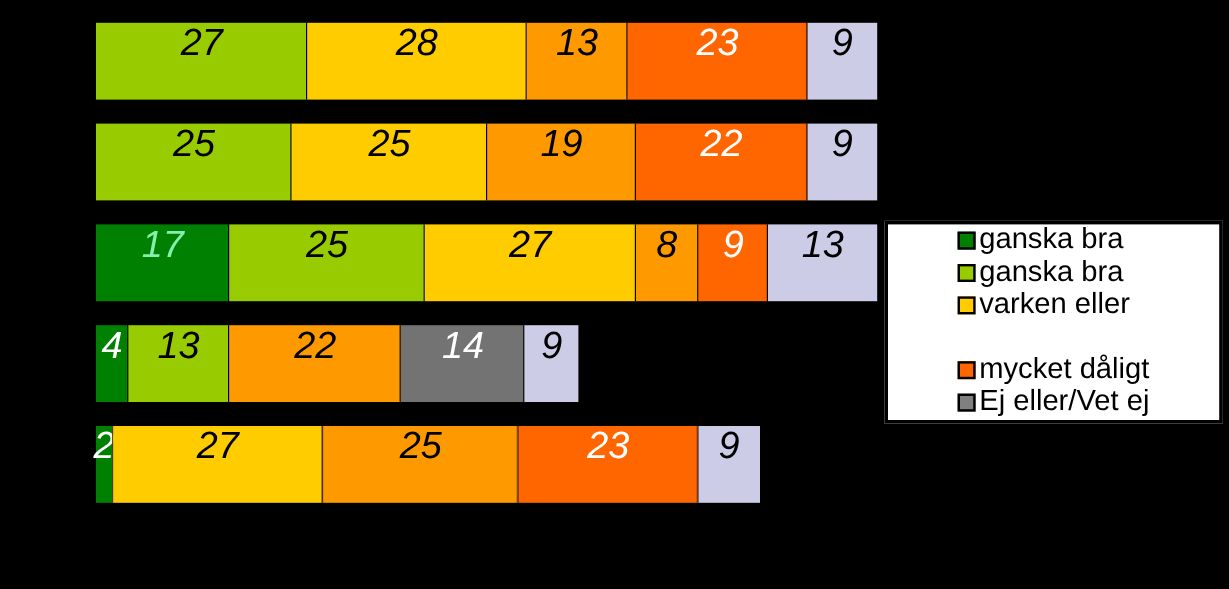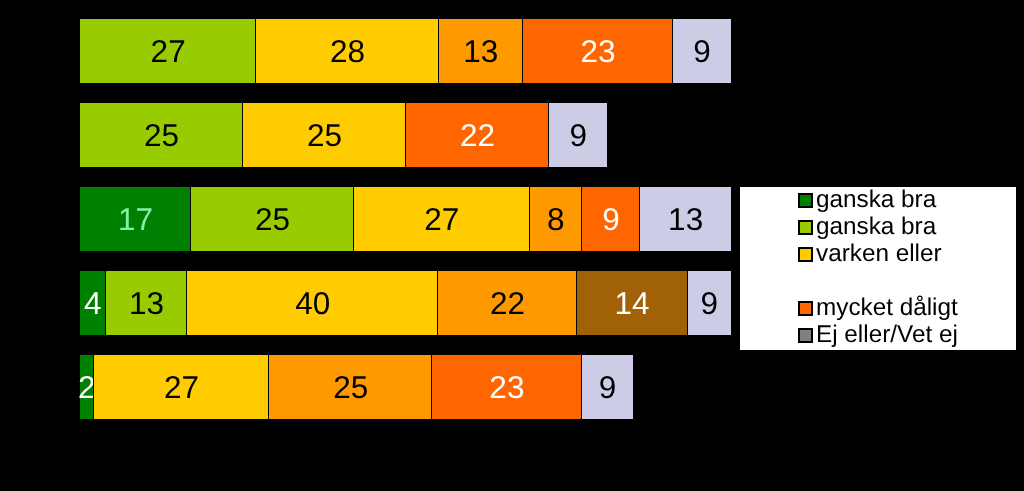--- a/index.html
+++ b/index.html
@@ -8,21 +8,21 @@
     width:1024px;height:491px;overflow:hidden;
     background:#000000;
     font-family:"Liberation Sans",sans-serif;
   }
   #stage{position:relative;width:1024px;height:491px;background:#000;}
   *{-webkit-font-smoothing:antialiased;-moz-osx-font-smoothing:grayscale;text-rendering:geometricPrecision;}
   .seg .val,.lg-tx{will-change:opacity;}
 
   .bar{position:absolute;height:64px;display:flex;}
   .seg{position:relative;height:100%;box-sizing:border-box;
-       display:flex;align-items:center;justify-content:center;}
+       display:flex;justify-content:center;font-style:italic;}
   .seg::after{content:"";position:absolute;top:0;right:0;width:1px;height:100%;background:#000;}
   .seg:last-child::after{display:none;}
   .seg .val{font-size:31.5px;line-height:1;white-space:nowrap;position:relative;top:1px;}
 
   
   #legend{position:absolute;background:#ffffff;border:3px solid #000;box-sizing:border-box;}
   .lg-row{position:absolute;}
   .lg-sw{position:absolute;width:15px;height:15px;box-sizing:border-box;border:2px solid #000;}
   .lg-tx{position:absolute;font-size:24.3px;line-height:24.3px;color:#000;white-space:nowrap;}
 </style>
@@ -48,20 +48,23 @@
           <span class="val" style="color: rgb(0, 0, 0);">9</span>
         </div>
       </div>
       <div class="bar" style="left: 80px; top: 102.7px; width: 651px; height: 64px;">
         <div class="seg" style="width: 163.25px; background: rgb(153, 204, 0);">
           <span class="val" style="color: rgb(0, 0, 0);">25</span>
         </div>
         <div class="seg" style="width: 162.75px; background: rgb(255, 204, 0);">
           <span class="val" style="color: rgb(0, 0, 0);">25</span>
         </div>
+        <div class="seg" style="width: 123.69px; background: rgb(255, 153, 0);">
+          <span class="val" style="color: rgb(0, 0, 0);">19</span>
+        </div>
         <div class="seg" style="width: 143.22px; background: rgb(255, 102, 0);">
           <span class="val" style="color: rgb(255, 255, 255);">22</span>
         </div>
         <div class="seg" style="width: 58.09px; background: rgb(204, 204, 230);">
           <span class="val" style="color: rgb(0, 0, 0);">9</span>
         </div>
       </div>
       <div class="bar" style="left: 80px; top: 186.8px; width: 651px; height: 64px;">
         <div class="seg" style="width: 111.17px; background: rgb(0, 128, 0);">
           <span class="val" style="color: #86efac;">17</span>
@@ -82,27 +85,24 @@
           <span class="val" style="color: rgb(0, 0, 0);">13</span>
         </div>
       </div>
       <div class="bar" style="left: 80px; top: 270.9px; width: 651px; height: 64px;">
         <div class="seg" style="width: 26.54px; background: rgb(0, 128, 0);">
           <span class="val" style="color: rgb(255, 255, 255);">4</span>
         </div>
         <div class="seg" style="width: 84.63px; background: rgb(153, 204, 0);">
           <span class="val" style="color: rgb(0, 0, 0);">13</span>
         </div>
-        <div class="seg" style="width: 260.4px; background: rgb(255, 204, 0);">
-          <span class="val" style="color: rgb(0, 0, 0);">40</span>
-        </div>
         <div class="seg" style="width: 143.22px; background: rgb(255, 153, 0);">
           <span class="val" style="color: rgb(0, 0, 0);">22</span>
         </div>
-        <div class="seg" style="width: 115px; background: #a16207;">
+        <div class="seg" style="width: 103px; background: #737373;">
           <span class="val" style="color: rgb(255, 255, 255);">14</span>
         </div>
         <div class="seg" style="width: 45.07px; background: rgb(204, 204, 230);">
           <span class="val" style="color: rgb(0, 0, 0);">9</span>
         </div>
       </div>
       <div class="bar" style="left: 80px; top: 355px; width: 651px; height: 64px;">
         <div class="seg" style="width: 13.52px; background: rgb(0, 128, 0);">
           <span class="val" style="color: rgb(255, 255, 255);">2</span>
         </div>

